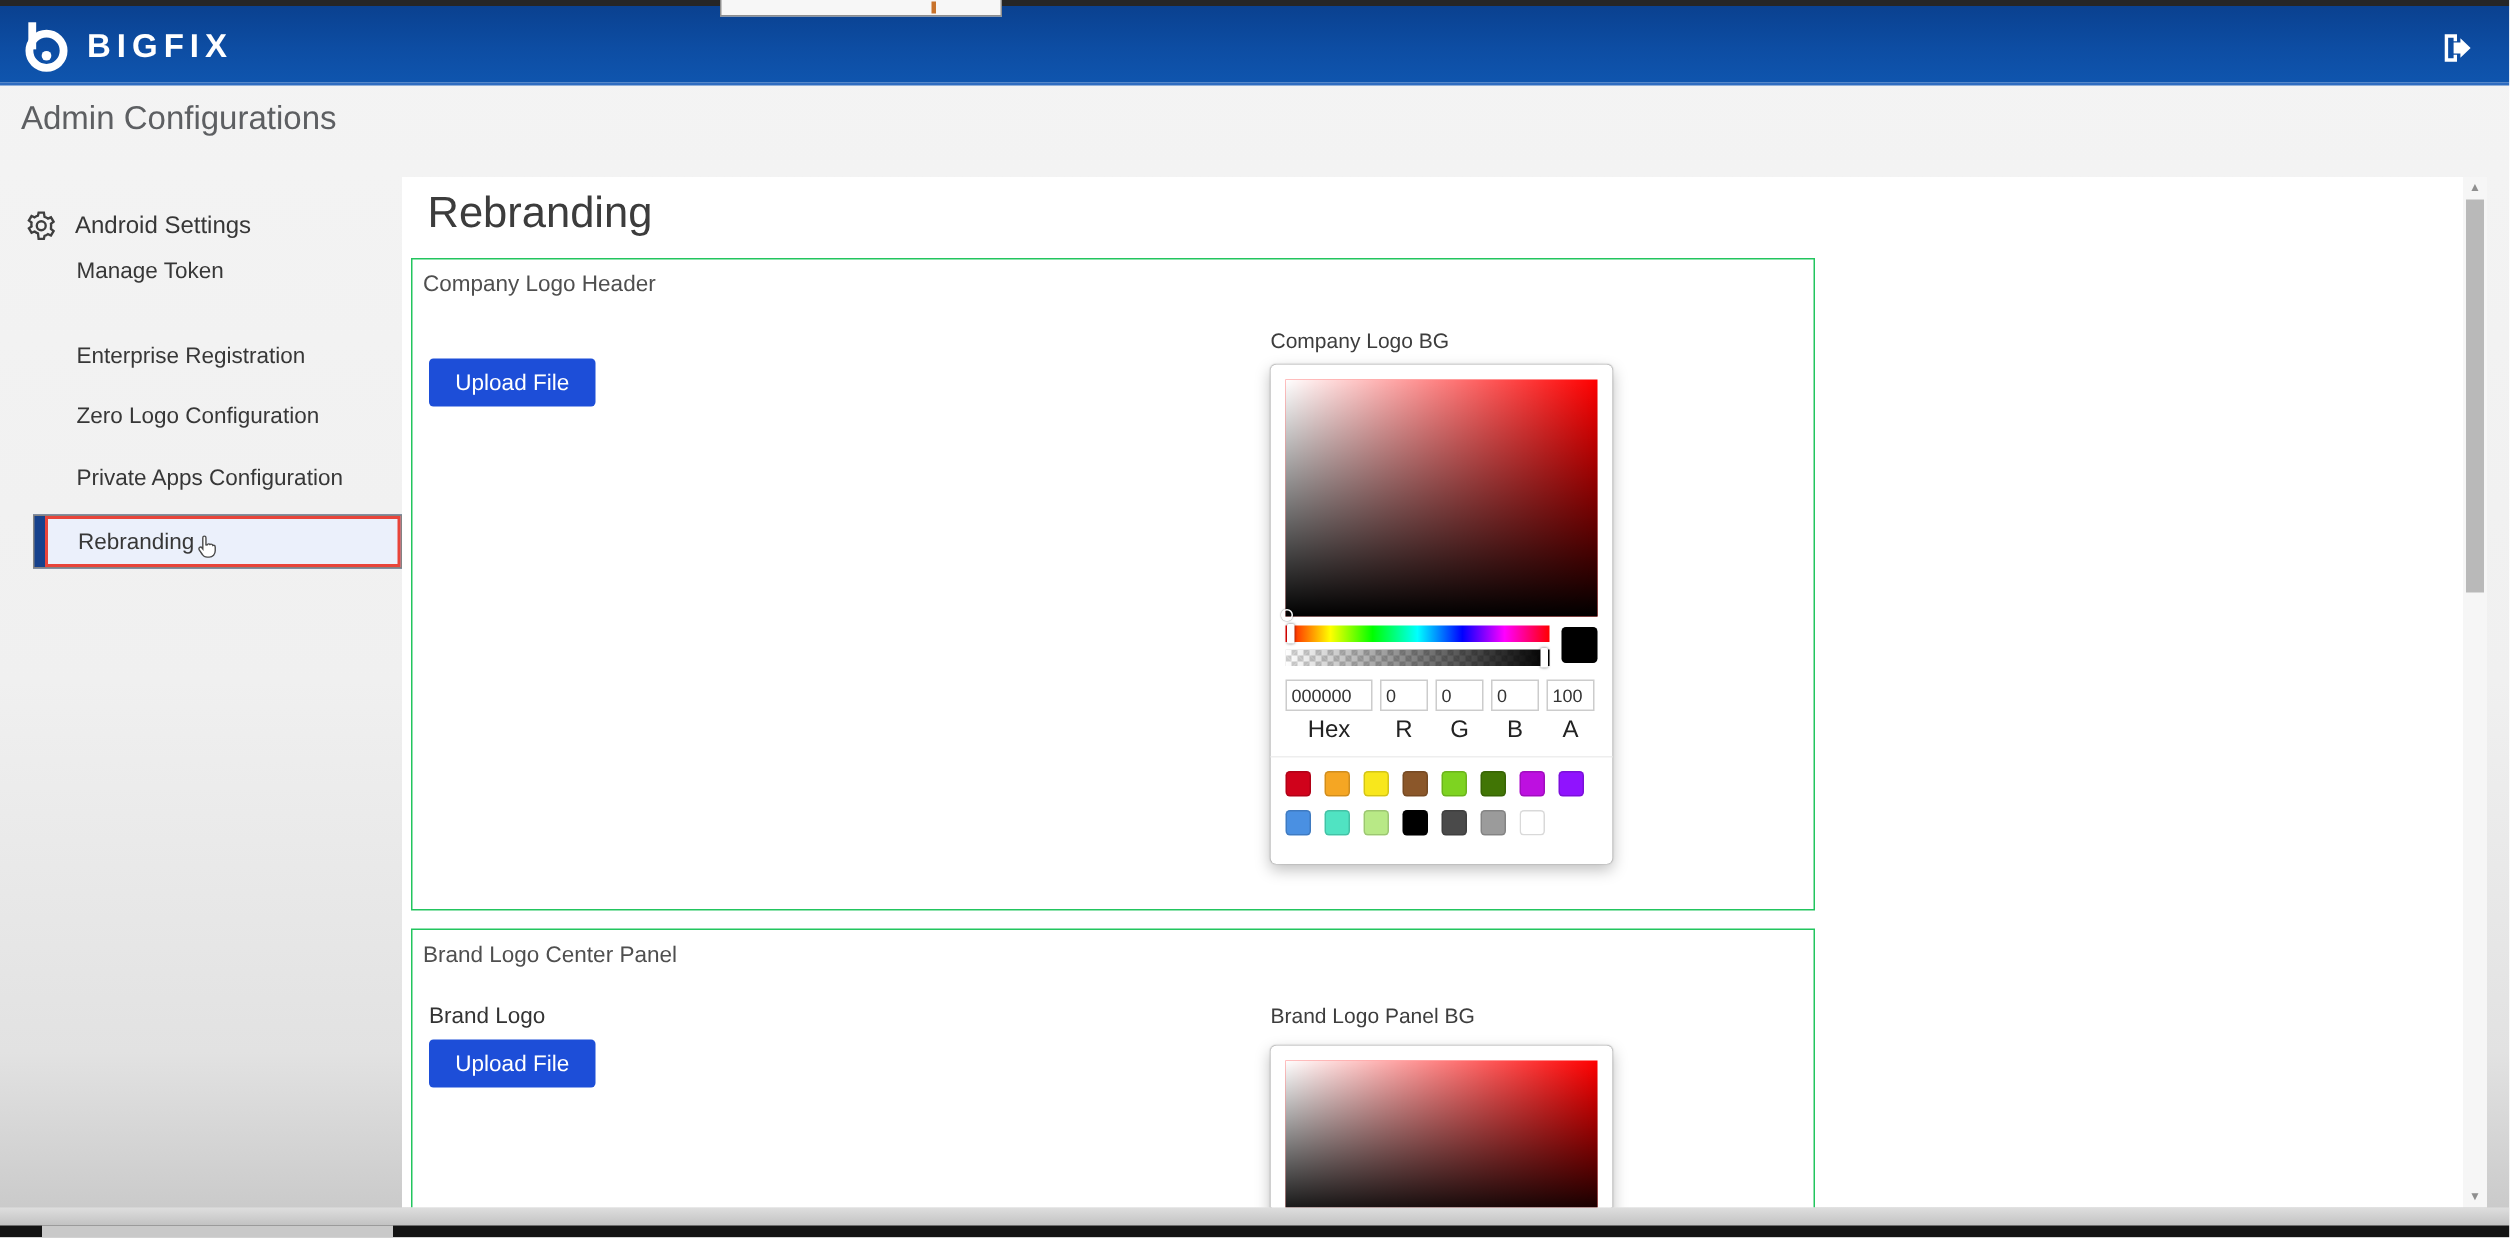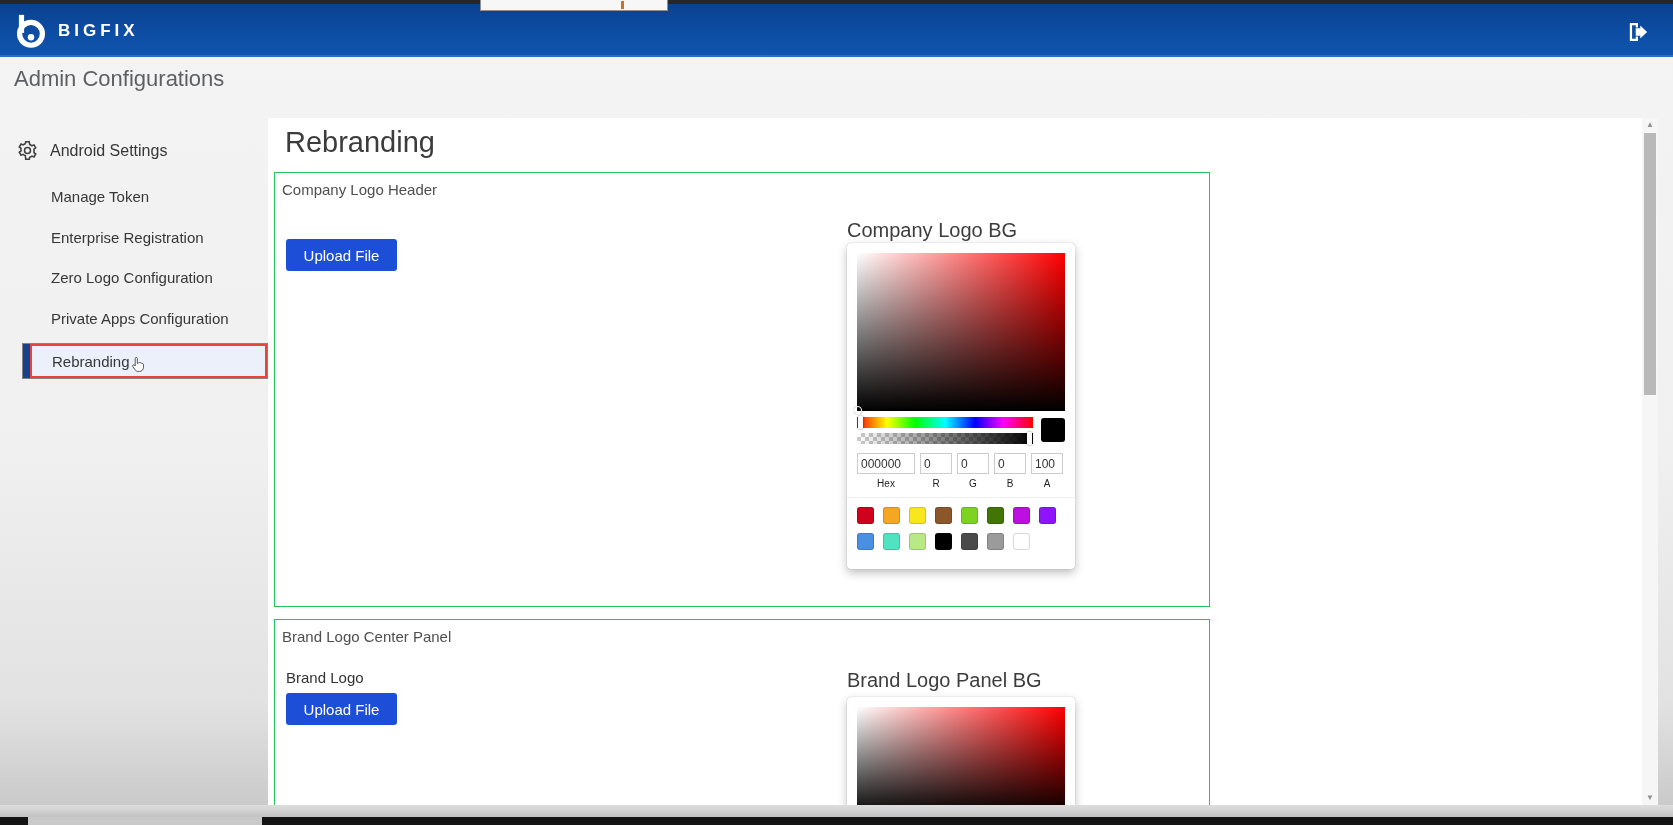--- a/index.html
+++ b/index.html
@@ -8,49 +8,49 @@
 
   
   .top-strip { position:absolute; left:0; top:0; width:1673px; height:4px; background:#262626; z-index:4; }
   .browser-notch { position:absolute; left:480px; top:0; width:188px; height:11px; background:#f7f7f7; border:1px solid #8f8f8f; border-top:none; z-index:6; }
   .notch-tick { position:absolute; left:140px; top:1px; width:3px; height:8px; background:#c8732c; }
 
   
   .appbar { position:absolute; left:0; top:4px; width:1673px; height:53px; background:linear-gradient(180deg,#0a4190 0%,#0d4da3 55%,#0f55ae 100%); border-bottom:2px solid #2f6cc0; z-index:3; }
   .brand-wrap { position:absolute; left:12px; top:8px; display:flex; align-items:center; }
   .brand-logo { width:38px; height:38px; }
-  .brand-name { margin-left:8px; color:#ffffff; font-size:17px; font-weight:bold; letter-spacing:4px; }
+  .brand-name { margin-left:8px; color:#ffffff; font-size:22px; font-weight:bold; letter-spacing:4px; }
   .logout { position:absolute; right:24px; top:18px; width:22px; height:20px; cursor:pointer; }
 
   .page-title { position:absolute; left:14px; top:66px; font-size:22px; color:#5d5f62; }
 
   
   .sidebar { position:absolute; left:0; top:130px; width:268px; }
   .side-parent { position:absolute; left:17px; top:10px; display:flex; align-items:center; cursor:pointer; }
   .side-parent .lbl { margin-left:12px; font-size:16px; color:#373737; }
   .side-item { position:absolute; left:51px; font-size:15px; color:#373737; cursor:pointer; white-space:nowrap; }
-  .si-0 { top:58px; } .si-1 { top:99px; } .si-2 { top:139px; } .si-3 { top:180px; }
+  .si-0 { top:42px; } .si-1 { top:99px; } .si-2 { top:139px; } .si-3 { top:180px; }
   .side-selected { position:absolute; left:22px; top:213px; width:246px; height:36px; background:#16418c; border:1px solid #838383; padding-left:7px; cursor:pointer; }
   .side-selected .inner { width:100%; height:100%; background:#ebf0fb; border:2px solid #e8443a; display:flex; align-items:center; padding-left:20px; }
   .side-selected .lbl { font-size:15px; color:#373737; }
   .hand-cursor { margin-left:1px; transform:translateY(4px); }
 
   
   .content { position:absolute; left:268px; top:118px; width:1374px; height:687px; background:#ffffff; overflow:hidden; }
   .main-title { position:absolute; left:17px; top:8px; font-size:29px; font-weight:400; color:#3c3c3c; }
 
   .panel { position:absolute; left:6px; width:936px; border:1px solid #22c55e; background:#fff; }
   .panel-1 { top:54px; height:435px; }
   .panel-2 { top:501px; height:300px; }
   .panel-title { position:absolute; left:7px; top:8px; font-size:15px; color:#4f4f4f; }
   .upload-label { position:absolute; left:11px; font-size:15px; color:#333333; }
   .p1 .upload-label { top:42px; } .p2 .upload-label { top:49px; }
   .upload-btn { position:absolute; left:11px; width:111px; height:32px; background:#1d4ed8; color:#fff; font-size:15px; border:none; border-radius:3px; cursor:pointer; font-family:"Liberation Sans",sans-serif; }
   .p1 .upload-btn { top:66px; } .p2 .upload-btn { top:73px; }
-  .color-label { position:absolute; left:572px; font-size:20px; color:#3d3d3d; }
+  .color-label { position:absolute; left:572px; font-size:14px; color:#3d3d3d; }
   .p1 .color-label { top:46px; } .p2 .color-label { top:49px; }
 
   
   .picker { position:absolute; left:572px; width:228px; background:#fff; border-radius:4px; box-shadow:0 0 1px rgba(0,0,0,.35), 0 4px 10px rgba(0,0,0,.25); padding:10px; }
   .p1 .picker { top:70px; }
   .p2 .picker { top:77px; height:120px; overflow:hidden; }
   .saturation { position:relative; width:208px; height:158px; background:#ff0000; cursor:crosshair; }
   .p2 .saturation { height:109px; }
   .sat-white { position:absolute; inset:0; background:linear-gradient(to right,#fff,rgba(255,255,255,0)); }
   .sat-black { position:absolute; inset:0; background:linear-gradient(to top,#000,rgba(0,0,0,0)); }
@@ -62,21 +62,21 @@
     background-image:linear-gradient(45deg,#ccc 25%,transparent 25%),linear-gradient(-45deg,#ccc 25%,transparent 25%),linear-gradient(45deg,transparent 75%,#ccc 75%),linear-gradient(-45deg,transparent 75%,#ccc 75%);
     background-size:8px 8px; background-position:0 0,0 4px,4px -4px,-4px 0; }
   .alpha-grad { position:absolute; inset:0; background:linear-gradient(to right,rgba(0,0,0,0),#000); }
   .slider-handle { position:absolute; top:-1px; width:5px; height:13px; background:#fff; border-radius:1px; box-shadow:0 0 2px rgba(0,0,0,.6); }
   .hue-handle { left:1px; } .alpha-handle { right:1px; }
   .color-preview { position:relative; width:24px; height:24px; margin-left:8px; margin-top:1px; background:#000000; border-radius:3px; box-shadow:inset 0 0 0 1px rgba(0,0,0,.15); }
   .fields { display:flex; margin-top:9px; }
   .field { margin-right:5px; }
   .field:last-child { margin-right:0; }
   .field input { width:100%; height:21px; border:1px solid #ccc; font-size:12px; padding:1px 3px; color:#333; font-family:"Liberation Sans",sans-serif; }
-  .field .f-label { display:block; text-align:center; font-size:10px; color:#222; margin-top:4px; }
+  .field .f-label { display:block; text-align:center; font-size:16px; color:#222; margin-top:4px; }
   .f-hex { width:58px; } .f-rgb { width:32px; }
   .divider { margin:8px -10px 0; border-top:1px solid #eee; }
   .swatches { display:flex; flex-wrap:wrap; padding-top:9px; width:216px; }
   .swatch { width:17px; height:17px; border-radius:3px; margin:0 9px 9px 0; box-shadow:inset 0 0 0 1px rgba(0,0,0,.15); cursor:pointer; }
 
   
   .v-scroll { position:absolute; left:1642px; top:118px; width:16px; height:687px; background:#f6f6f6; }
   .v-arrow { position:absolute; left:0; width:16px; height:14px; color:#8f8f8f; font-size:8px; text-align:center; line-height:14px; cursor:pointer; }
   .v-up { top:0; } .v-down { bottom:0; }
   .v-thumb { position:absolute; left:2px; top:15px; width:12px; height:262px; background:#b9b9b9; cursor:pointer; }

